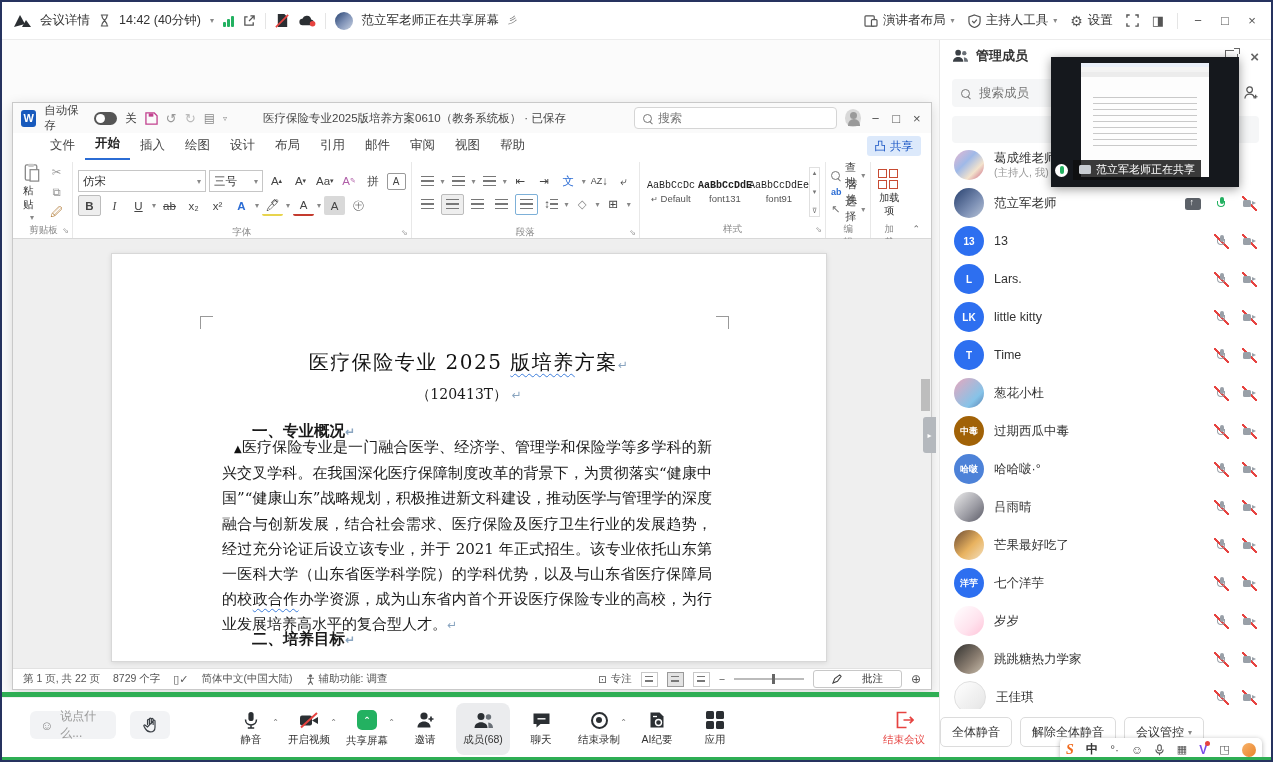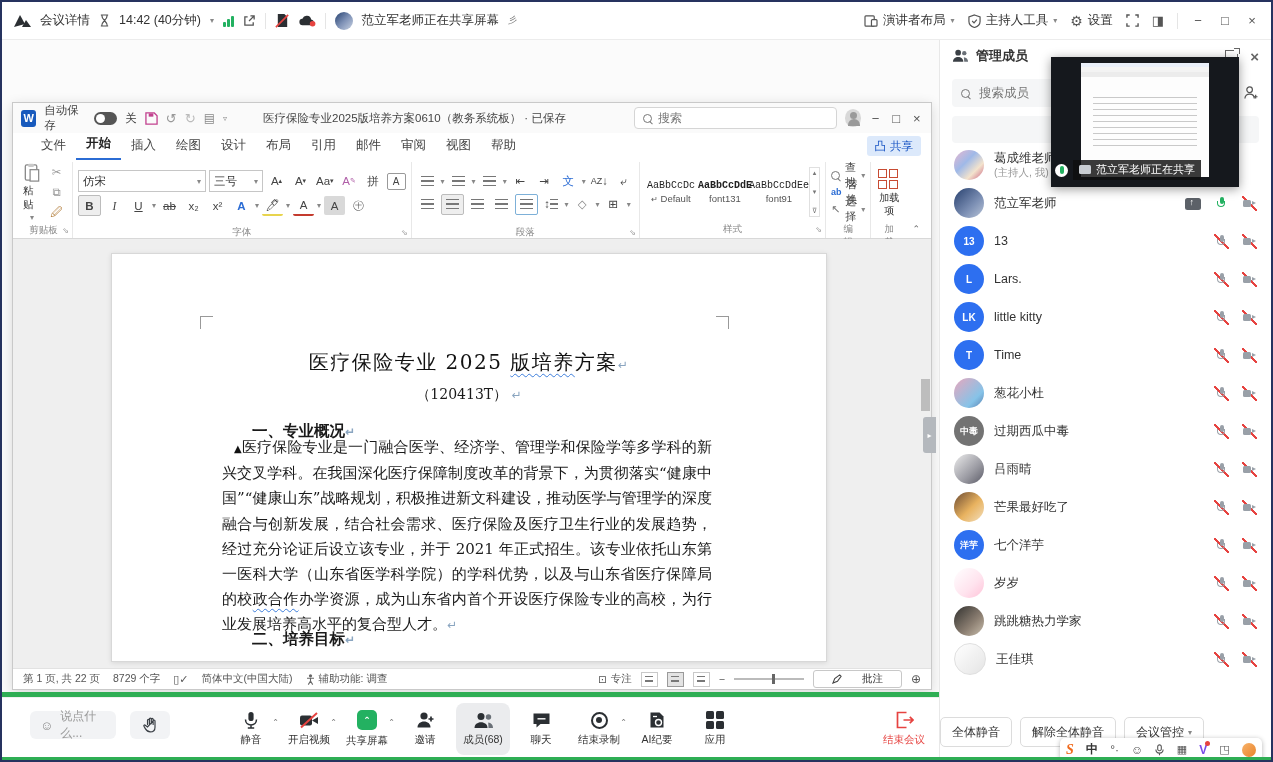--- a/index.html
+++ b/index.html
@@ -31,21 +31,21 @@
   .toggle{width:26px;height:13px;border-radius:7px;background:#555;position:relative;}
   .toggle::after{content:"";position:absolute;left:2px;top:2px;width:9px;height:9px;border-radius:50%;background:#fff;}
   .wtext{font-size:11.5px;color:#444;}
   .wsearch{width:205px;height:20px;border:1px solid #d5d5d5;border-radius:4px;background:#fff;display:flex;align-items:center;
            gap:6px;padding:0 8px;color:#777;margin-left:60px;}
   .lens{width:7px;height:7px;border:1.4px solid #777;border-radius:50%;position:relative;flex:none;}
   .lens::after{content:"";position:absolute;left:6px;top:6px;width:4px;height:1.4px;background:#777;transform:rotate(45deg);transform-origin:0 0;}
   .wav{width:18px;height:18px;border-radius:50%;background:#d8d8d8;margin-left:auto;position:relative;}
   .wav::before{content:"";position:absolute;left:5.5px;top:3px;width:7px;height:7px;border-radius:50%;background:#9a9a9a;}
   .wav::after{content:"";position:absolute;left:3px;top:10px;width:12px;height:7px;border-radius:6px 6px 0 0;background:#9a9a9a;}
-  .wtabs{height:27px;display:flex;align-items:flex-end;padding:0 18px;background:#fff;position:relative;flex:none;}
+  .wtabs{height:27px;display:flex;align-items:flex-end;padding:0 27px;background:#fff;position:relative;flex:none;}
   .wtab{padding:5px 10px 6px;font-size:12.5px;color:#444;}
   .wtab.active{font-weight:bold;color:#222;border-bottom:2.5px solid #2b6cd4;}
   .wshare{position:absolute;right:10px;top:3px;height:20px;background:#dce9fb;color:#1a56c4;font-size:11.5px;
           display:flex;align-items:center;gap:4px;padding:0 8px;border-radius:3px;}
   
   .ribbon{height:79px;background:#fff;border-bottom:1px solid #d8d8d8;display:flex;padding:2px 2px 0;box-sizing:border-box;flex:none;}
   .rg{display:flex;flex-direction:column;border-right:1px solid #e8e8e8;padding:0 5px;}
   .rgb{flex:1;display:flex;align-items:center;gap:2px;}
   .rgl{height:16px;font-size:9.5px;color:#888;text-align:center;line-height:13px;position:relative;padding:0 8px;}
   .rgl .dl{position:absolute;right:-2px;top:1px;font-size:8px;color:#999;}
@@ -633,22 +633,30 @@
       </div>
       <div class="mrow">
         <span class="avatar" style="background: linear-gradient(135deg, rgb(232, 167, 189), rgb(134, 195, 232) 70%, rgb(90, 127, 176));"></span>
         <span class="mname">葱花小杜</span>
         <span class="micons">
             <span class="ic ic-mic off"></span>
             <span class="ic ic-cam off"></span>
           </span>
       </div>
       <div class="mrow">
-        <span class="avatar" style="font-size: 9px; background: #737373;">中毒</span>
+        <span class="avatar" style="font-size: 9px; background: #a16207;">中毒</span>
         <span class="mname">过期西瓜中毒</span>
+        <span class="micons">
+            <span class="ic ic-mic off"></span>
+            <span class="ic ic-cam off"></span>
+          </span>
+      </div>
+      <div class="mrow">
+        <span class="avatar" style="font-size: 9px; background: rgb(77, 130, 216);">哈啵</span>
+        <span class="mname">哈哈啵·°</span>
         <span class="micons">
             <span class="ic ic-mic off"></span>
             <span class="ic ic-cam off"></span>
           </span>
       </div>
       <div class="mrow">
         <span class="avatar" style="background: linear-gradient(135deg, rgb(236, 236, 236), rgb(154, 154, 162) 60%, rgb(90, 90, 102));"></span>
         <span class="mname">吕雨晴</span>
         <span class="micons">
             <span class="ic ic-mic off"></span>

